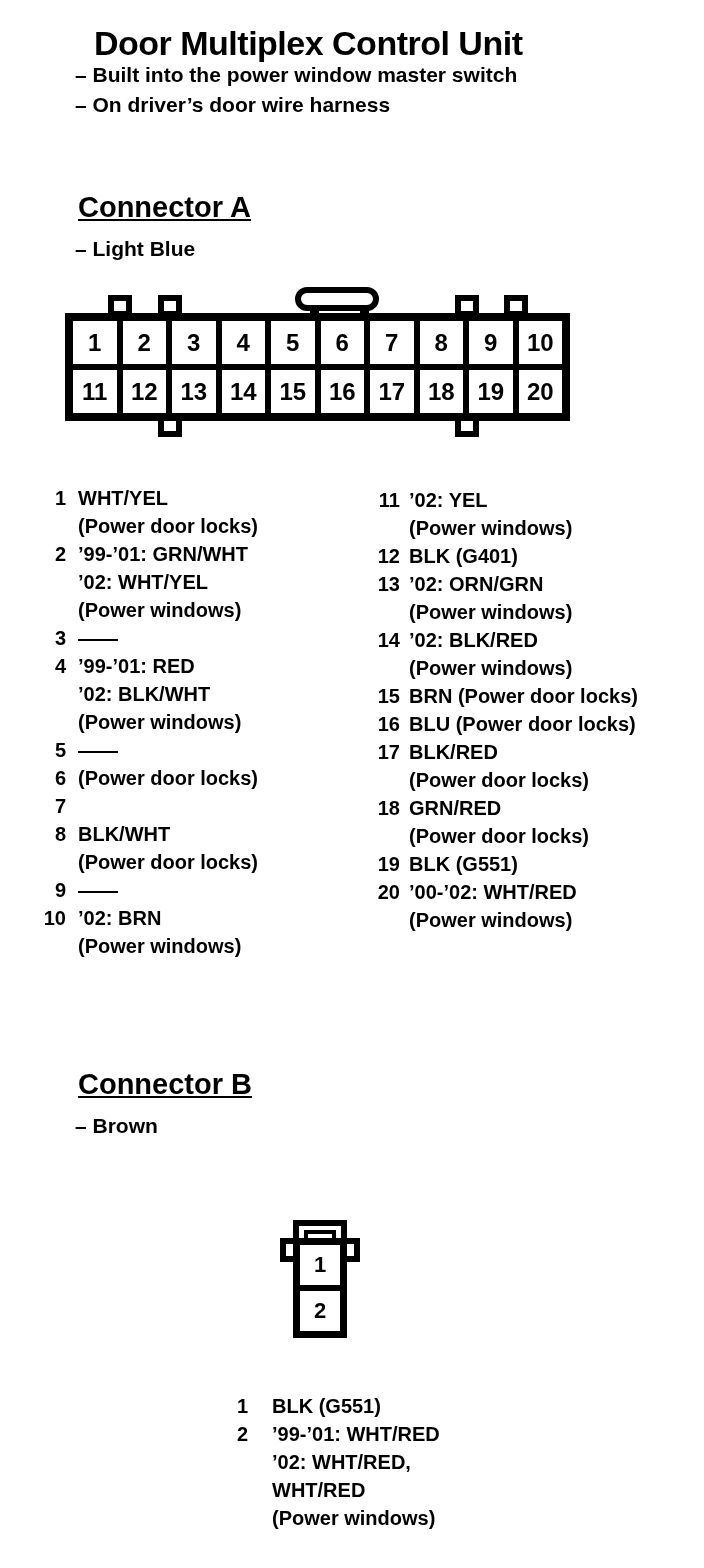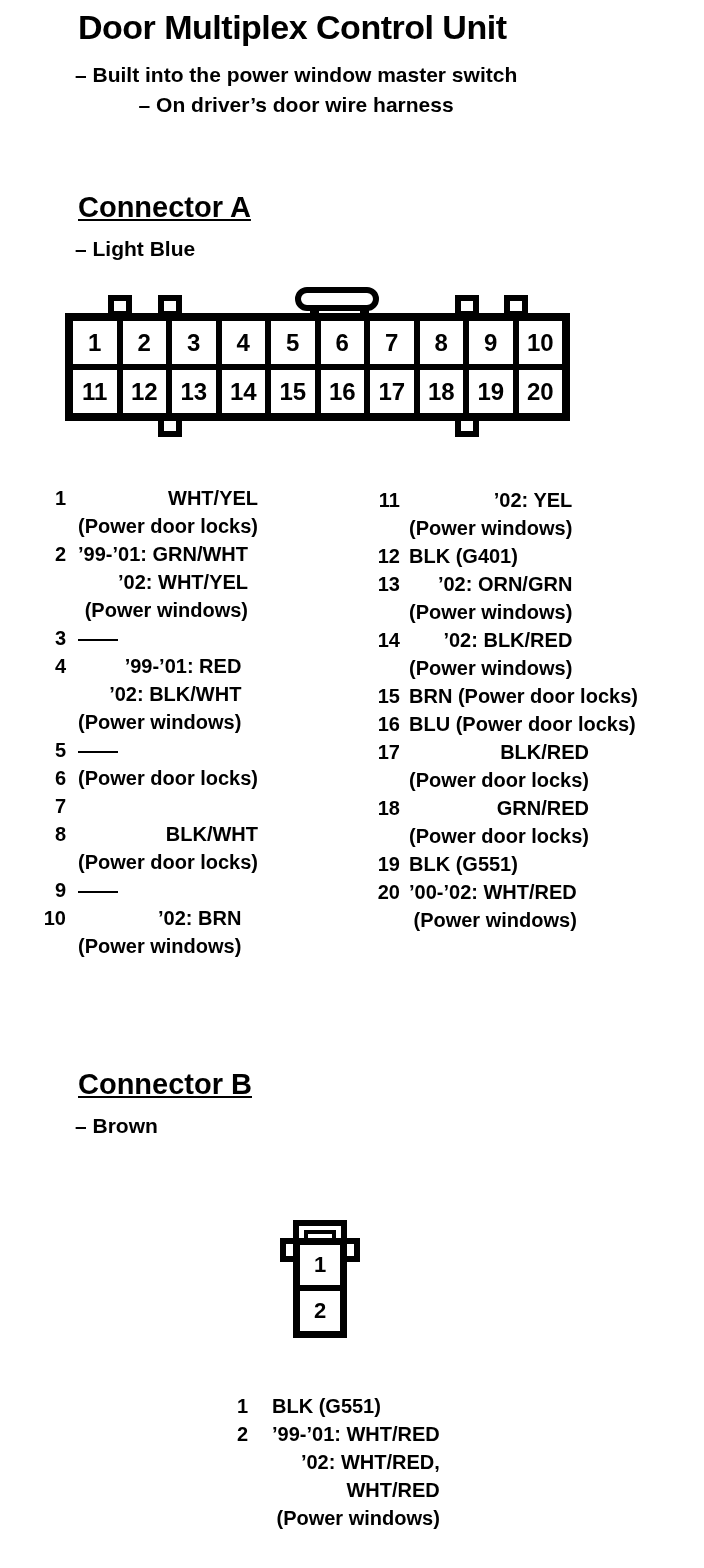--- a/index.html
+++ b/index.html
@@ -1,22 +1,22 @@
 <!DOCTYPE html>
 <html><head>
 <meta charset="utf-8">
 <style>
   html,body{margin:0;padding:0;background:#fff;}
   .page{
     position:relative;width:704px;height:1568px;background:#ffffff;color:#000;
     font-family:"Liberation Sans","DejaVu Sans",sans-serif;overflow:hidden;
   }
-  .title{position:absolute;left:78px;top:8px;font-size:34px;font-weight:bold;margin:0;letter-spacing:-0.5px;white-space:nowrap;}
+  .title{position:absolute;left:78px;top:8px;font-size:34px;font-weight:bold;margin:16px;letter-spacing:-0.5px;white-space:nowrap;}
   .notes{position:absolute;left:75px;top:60px;font-size:21px;font-weight:bold;line-height:30px;}
-  .note-line{white-space:nowrap;text-align:center;}
+  .note-line{white-space:nowrap;}
   .section-heading{position:absolute;font-size:29px;font-weight:bold;margin:0;white-space:nowrap;text-decoration:underline;}
   .heading-a{left:78px;top:191px;}
   .heading-b{left:78px;top:1068px;}
   .color-note{position:absolute;font-size:21px;font-weight:bold;white-space:nowrap;text-align:center;}
   .color-note-a{left:75px;top:237px;}
   .color-note-b{left:75px;top:1114px;}
 
   
   .conn-a{position:absolute;left:65px;top:287px;width:505px;height:152px;}
   .tab{position:absolute;width:24px;height:22px;background:#fff;border:6px solid #000;box-sizing:border-box;}
@@ -40,21 +40,21 @@
   
   .pin-col{position:absolute;font-size:20px;font-weight:bold;line-height:28px;}
   .pin-col-left{left:40px;top:484px;}
   .pin-col-right{left:372px;top:486px;}
   .pin-col-b{left:234px;top:1392px;}
   .pin-entry{display:flex;}
   .pin-num{flex:none;text-align:right;}
   .pin-col-left .pin-num{width:26px;margin-right:12px;}
   .pin-col-right .pin-num{width:28px;margin-right:9px;}
   .pin-col-b .pin-num{width:14px;margin-right:24px;}
-  .pin-lines{display:flex;flex-direction:column;text-align:right;}
+  .pin-lines{display:flex;flex-direction:column;}
   .pin-line{white-space:nowrap;}
 
   
   .conn-b{position:absolute;left:280px;top:1220px;width:80px;height:120px;}
   .b-latch{position:absolute;left:13px;top:0;width:54px;height:28px;border:6px solid #000;box-sizing:border-box;background:#fff;}
   .b-latch-inner{position:absolute;left:5px;top:4px;width:32px;height:14px;border:4px solid #000;box-sizing:border-box;background:#fff;}
   .b-flange{position:absolute;left:0;top:18px;width:80px;height:24px;border:6px solid #000;box-sizing:border-box;background:#fff;}
   .b-body{position:absolute;left:13px;top:18px;width:54px;height:100px;border:7px solid #000;box-sizing:border-box;background:#fff;display:flex;flex-direction:column;}
   .b-cell{height:40px;display:flex;align-items:center;justify-content:center;font-size:22px;font-weight:bold;background:#fff;}
   .b-divider{height:6px;background:#000;}

